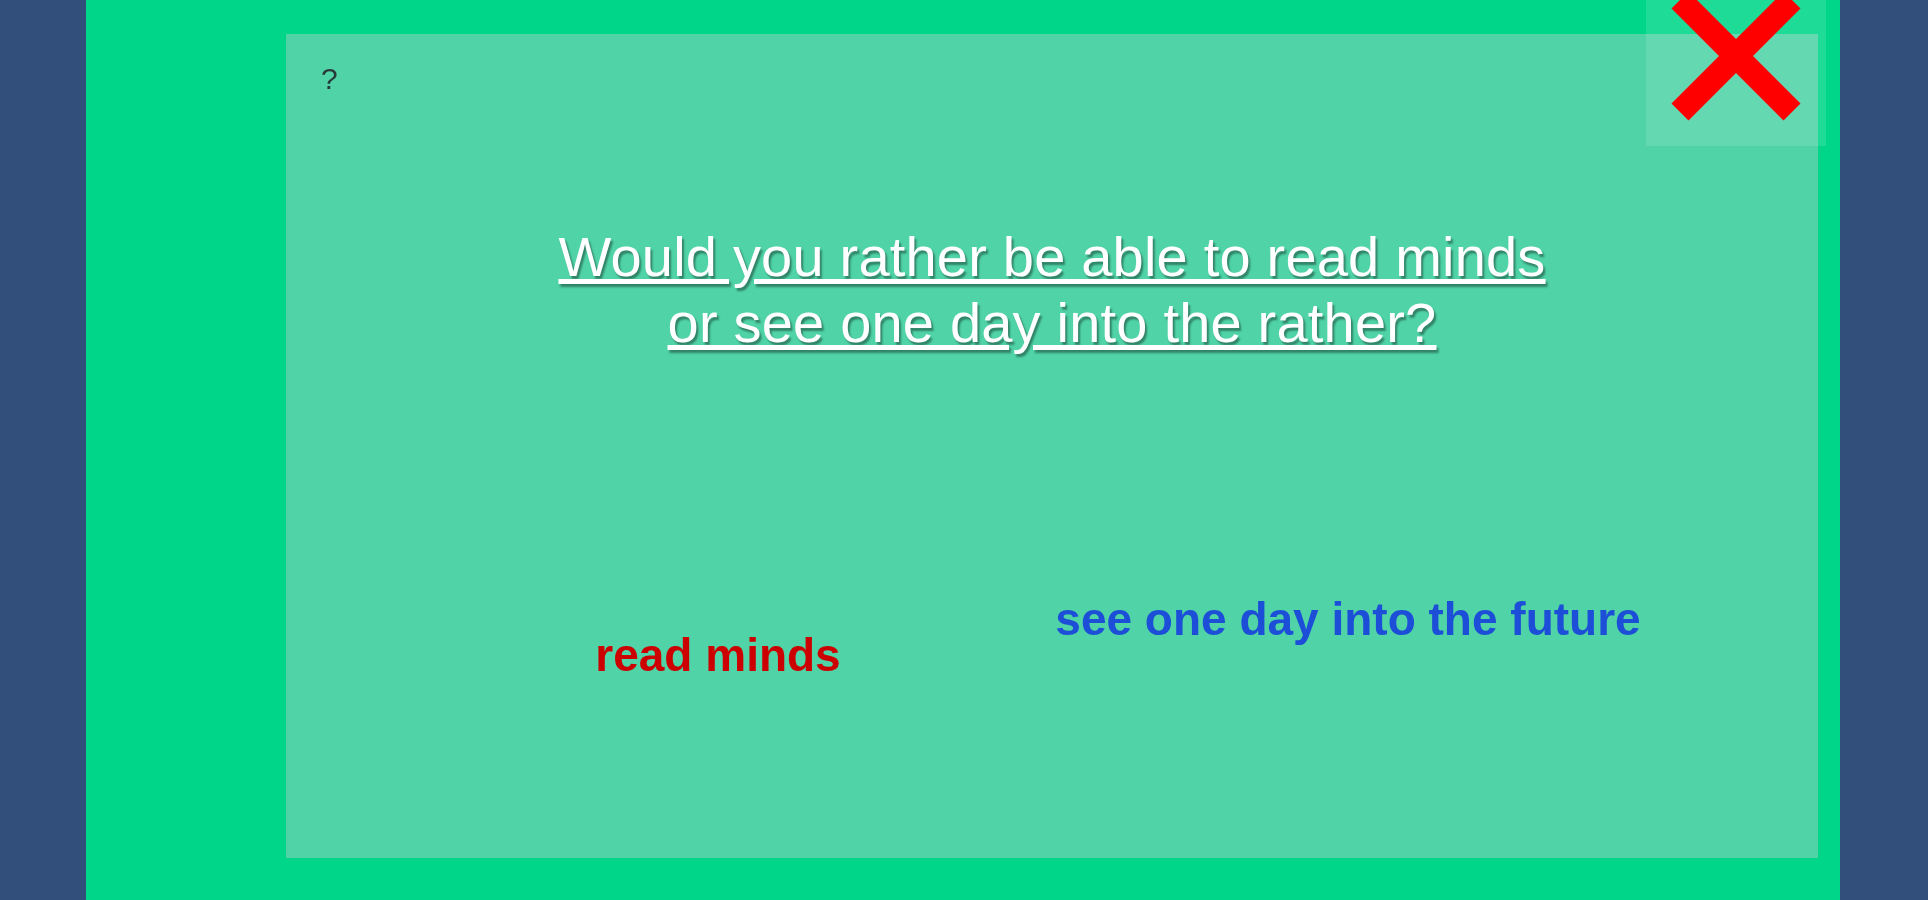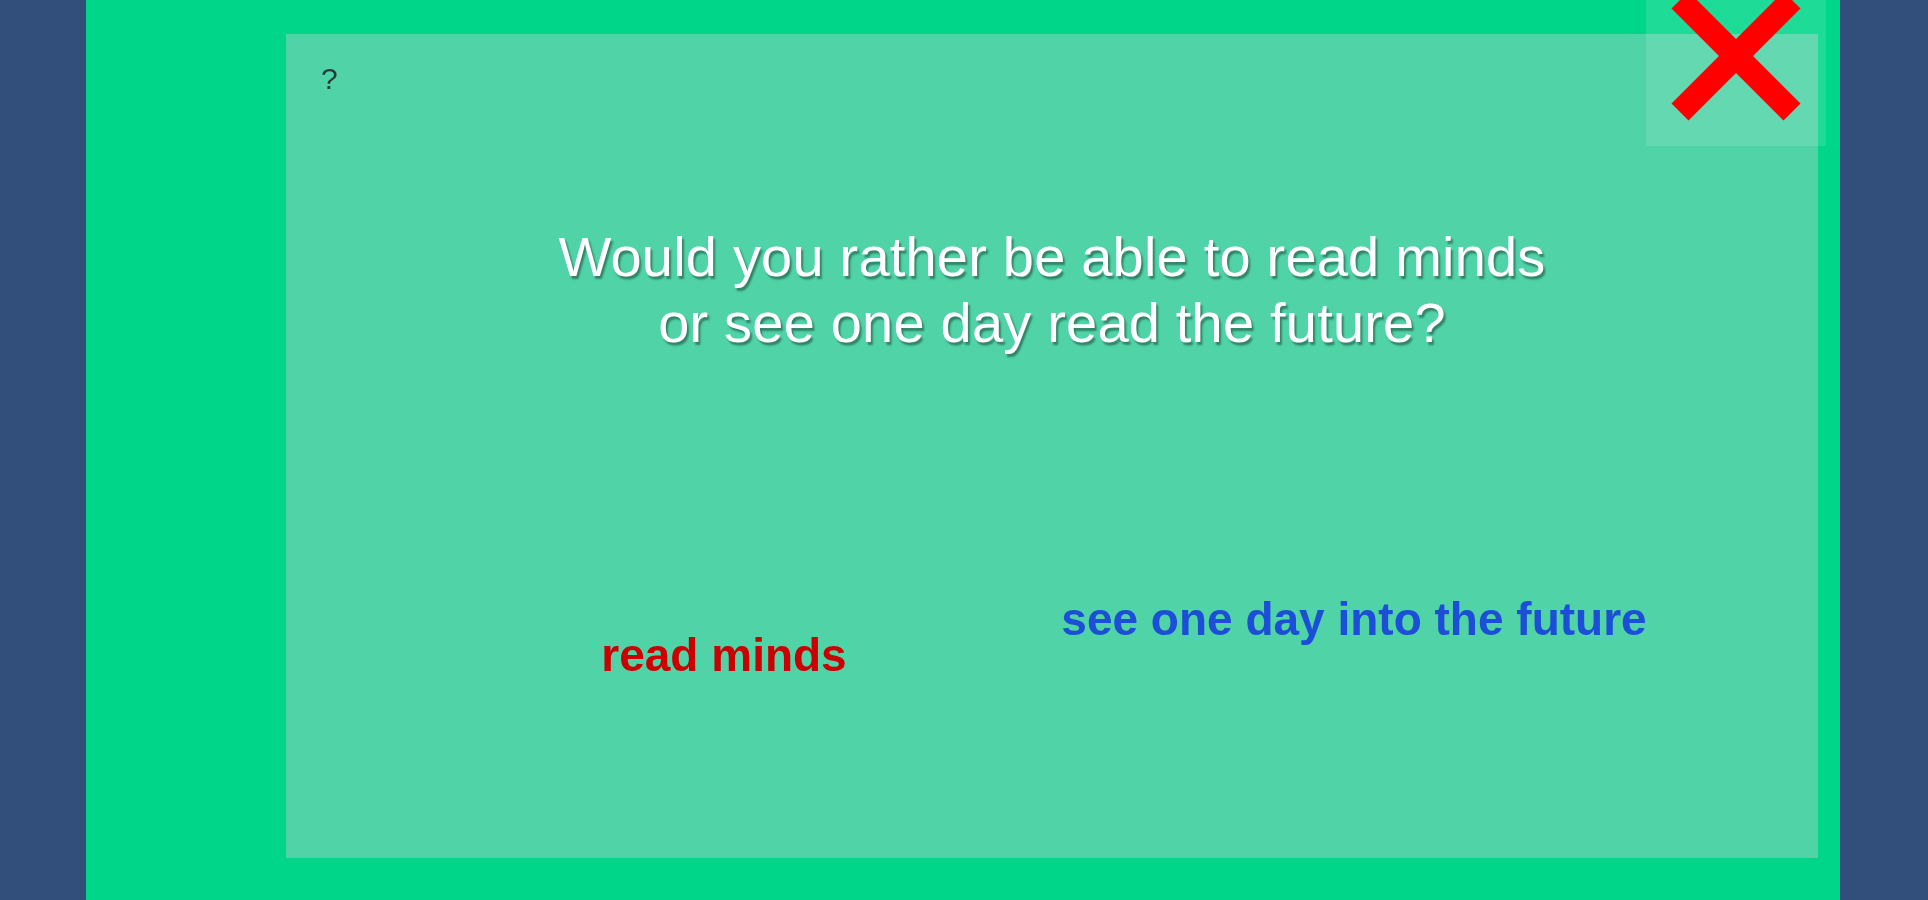--- a/index.html
+++ b/index.html
@@ -89,26 +89,26 @@
     color: #FFFFFF;
     font-size: 56px;
     line-height: 1.18;
     font-weight: 400;
     letter-spacing: 0.2px;
     text-shadow: 2px 3px 2px rgba(0,0,0,0.38);
     font-family: "Liberation Sans", sans-serif;
     padding: 0 120px;
     box-sizing: border-box;
   }
-  #question-text .line { display: block; }
+  #question-text .line { display: block; text-decoration: underline; }
 
   
   #options-row {
     position: absolute;
-    left: 18px;
+    left: 12px;
     right: 0;
     top: 560px;
     height: 180px;
   }
 
   .option {
     position: absolute;
     text-align: center;
     font-weight: bold;
     font-size: 46px;
@@ -140,21 +140,21 @@
   <div class="gutter right"></div>
 
   <div id="app-frame">
 
     <div id="question-card">
 
       <div id="help-marker">?</div>
 
       <div id="question-text">
         <span class="line">Would you rather be able to read minds</span>
-        <span class="line">or see one day read the future?</span>
+        <span class="line">or see one day into the rather?</span>
       </div>
 
       <div id="options-row">
         <div class="option" id="option-read-minds">read minds</div>
         <div class="option" id="option-see-future">see one day into the future</div>
       </div>
 
     </div>
 
     <div id="close-button">

